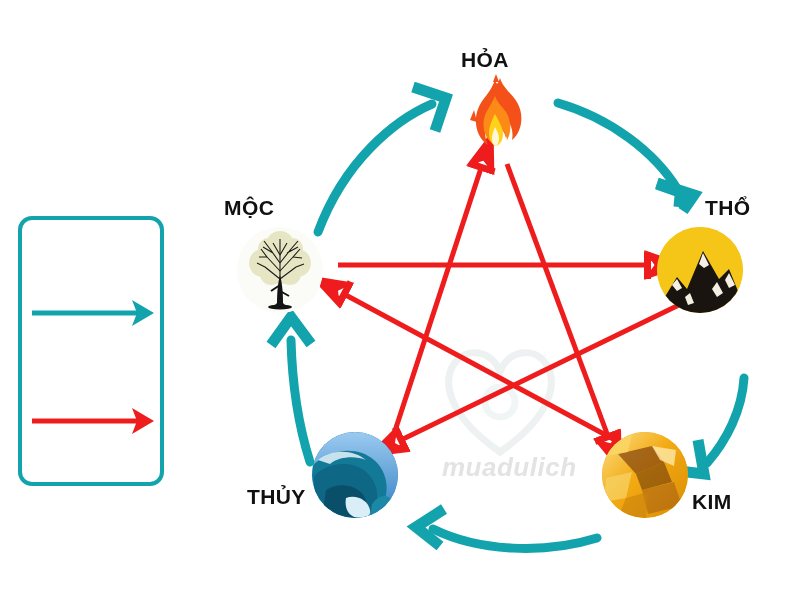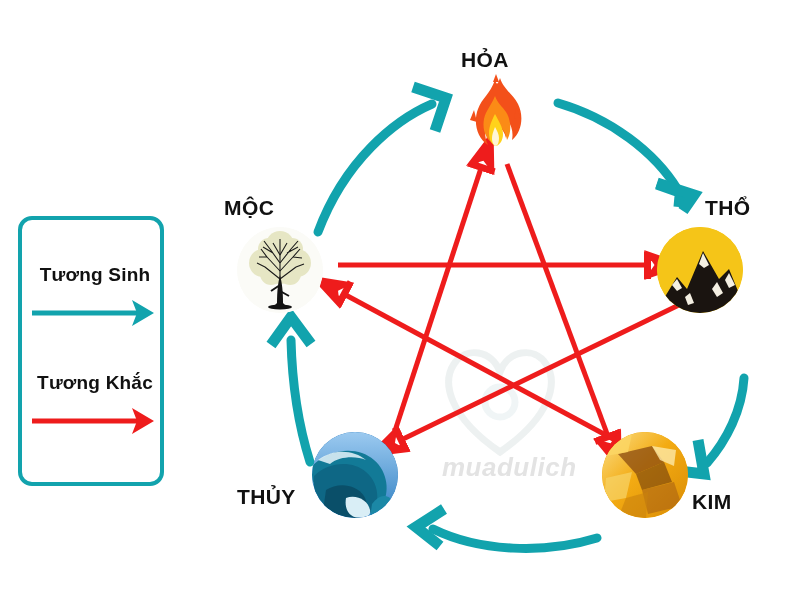--- a/index.html
+++ b/index.html
@@ -174,21 +174,21 @@
         <rect width="86" height="86" fill="url(#skyg)"></rect>
         <path d="M0 34 C 18 16 46 14 62 28 C 76 40 78 60 70 74 C 58 58 44 52 30 58 C 16 64 6 58 0 48 Z" fill="#127a97"></path>
         <path d="M2 44 C 16 30 40 28 54 40 C 66 50 68 66 62 80 L 0 86 Z" fill="#0e6785"></path>
         <path d="M14 58 C 26 50 44 52 52 64 C 58 74 54 86 44 86 L 10 86 Z" fill="#0a4f69"></path>
         <path d="M34 66 C 44 62 56 68 58 78 C 59 84 54 86 48 86 C 38 86 32 78 34 66 Z" fill="#d9eef6"></path>
         <path d="M6 28 C 22 16 42 18 54 28 C 44 24 28 24 18 32 Z" fill="#e7f4fa" opacity=".85"></path>
         <path d="M60 72 C 66 64 72 62 78 66 L 80 86 L 58 86 Z" fill="#1b88a6"></path>
       </g>
     </svg>
   </div>
-  <div class="node-label" style="left:237px;top:485px;">THỦY</div>
+  <div class="node-label" style="left:247px;top:485px;">THỦY</div>
 
   <div class="node" id="node-moc" style="left:237px;top:227px;">
     <svg viewBox="0 0 86 86" width="86" height="86">
       <circle cx="43" cy="43" r="43" fill="#fbfbf7"></circle>
       <g fill="#e6e6c4">
         <circle cx="43" cy="33" r="24"></circle>
         <circle cx="26" cy="36" r="14"></circle>
         <circle cx="60" cy="36" r="14"></circle>
         <circle cx="43" cy="18" r="14"></circle>
         <circle cx="32" cy="22" r="11"></circle>
@@ -205,26 +205,24 @@
                  M28 40 L20 36 M59 40 L67 37 M33 22 L27 14 M54 22 L61 14"></path>
       </g>
       <path d="M40 76 C 40 64 41 56 43 48 C 45 56 46 64 46 76 L 50 80 L 36 80 Z" fill="#141414"></path>
       <path d="M43 58 L34 64 M43 64 L52 69" stroke="#141414" stroke-width="2" fill="none"></path>
       <ellipse cx="43" cy="80" rx="12" ry="2.5" fill="#141414"></ellipse>
     </svg>
   </div>
   <div class="node-label" style="left:212px;top:196px;margin-left:12px;">MỘC</div>
 
   <div class="legend-box">
-    <div class="legend-label lg1">Tương Sinh</div>
     <svg class="legend-arrow la1" viewBox="0 0 134 30">
       <line x1="4" y1="15" x2="110" y2="15" stroke="#12a3ad" stroke-width="5"></line>
       <path d="M104 2 L126 15 L104 28 L109 15 Z" fill="#12a3ad"></path>
     </svg>
 
-    <div class="legend-label lg2">Tương Khắc</div>
     <svg class="legend-arrow la2" viewBox="0 0 134 30">
       <line x1="4" y1="15" x2="110" y2="15" stroke="#ee1c1c" stroke-width="5"></line>
       <path d="M104 2 L126 15 L104 28 L109 15 Z" fill="#ee1c1c"></path>
     </svg>
   </div>
 
 </div>
 
 </body></html>

